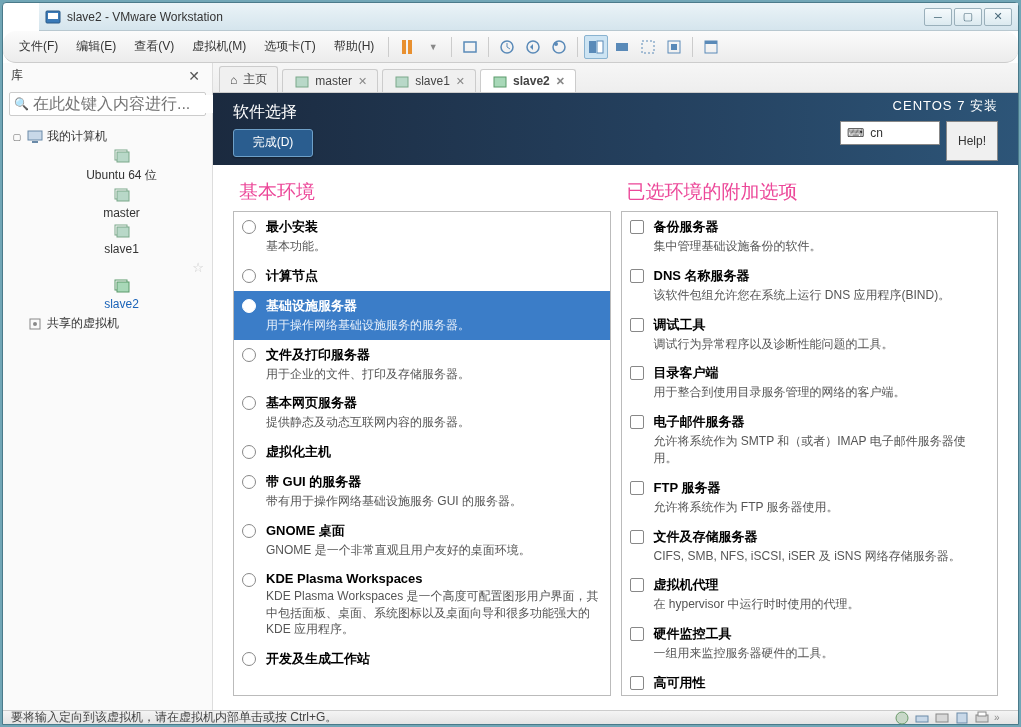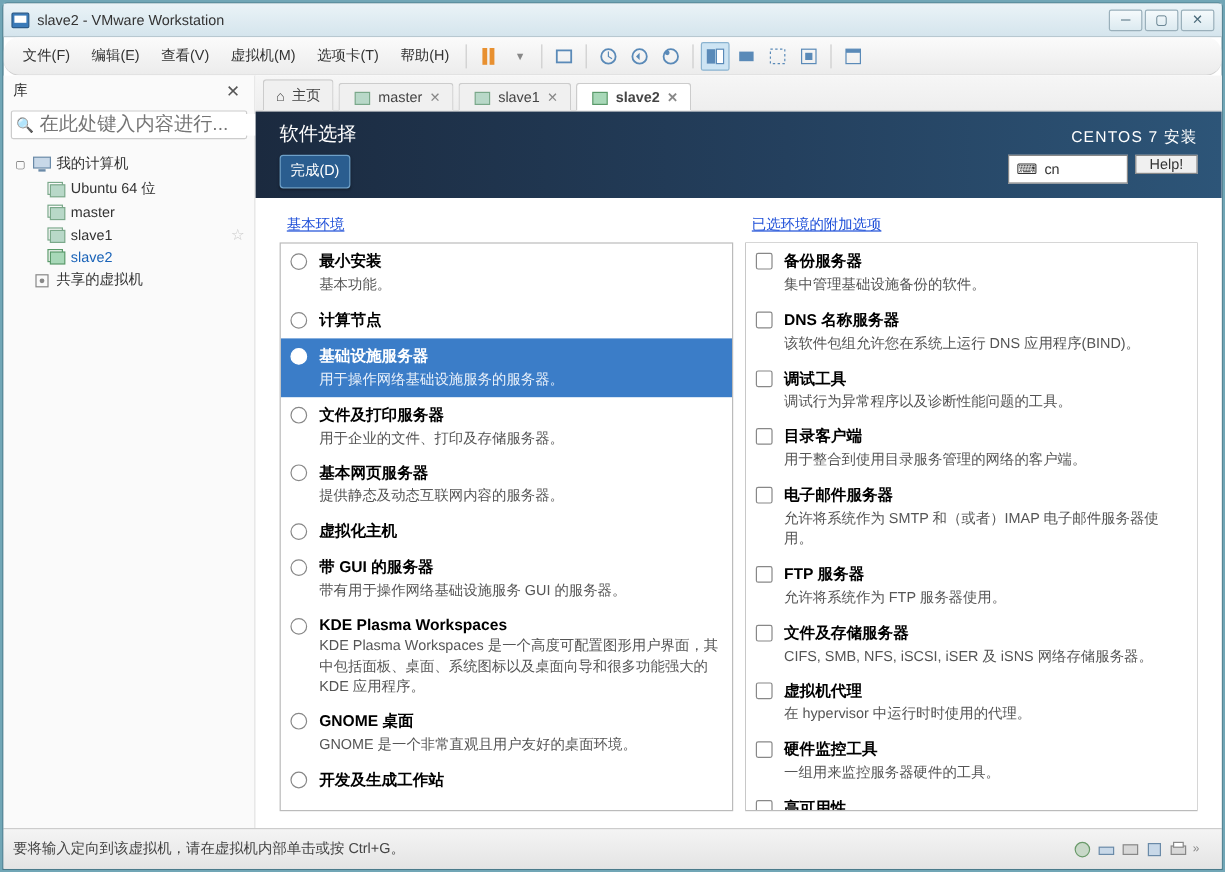--- a/index.html
+++ b/index.html
@@ -1,20 +1,20 @@
 <!DOCTYPE html>
 <html><head>
 <meta charset="utf-8">
 <style>
 * { margin: 0; padding: 0; box-sizing: border-box; font-family: "Microsoft YaHei", "Segoe UI", Tahoma, sans-serif; }
 body { width: 1021px; height: 727px; background: #71a6b6; overflow: hidden; font-size: 12px; }
 
 
 .window { width: 1017px; height: 723px; margin: 2px; background: #fff; border: 1px solid #4a7a8a; border-radius: 4px 4px 0 0; display: flex; flex-direction: column; }
-.titlebar { height: 28px; background: linear-gradient(#eaf3f7, #d5e5ed); display: flex; align-items: center; padding: 0 6px; border-bottom: 1px solid #b8c8d0; }
+.titlebar { height: 28px; background: linear-gradient(#eaf3f7, #d5e5ed); display: flex; align-items: center; padding: 0 6px; border-bottom: 1px solid #b8c8d0; margin-left: 36px; }
 .titlebar .icon { width: 16px; height: 16px; margin-right: 6px; }
 .titlebar .title { flex: 1; color: #333; font-size: 12px; }
 .win-btns { display: flex; gap: 2px; }
 .win-btn { width: 28px; height: 18px; border: 1px solid #9ab0bb; border-radius: 2px; background: linear-gradient(#f5fafc,#dceaf0); display: flex; align-items: center; justify-content: center; color: #4a6a7a; font-size: 11px; }
 
 
 .menubar { height: 32px; background: linear-gradient(#fbfbfb,#ececec); border-bottom: 1px solid #ccc; display: flex; align-items: center; padding: 0 8px; gap: 2px; border-radius: 13px; }
 .menu-item { padding: 4px 8px; color: #333; cursor: default; }
 .menu-sep { width: 1px; height: 20px; background: #ccc; margin: 0 4px; }
 .tb-btn { width: 24px; height: 24px; display: flex; align-items: center; justify-content: center; color: #555; border-radius: 2px; }
@@ -29,66 +29,66 @@
 .sidebar-hdr { display: flex; align-items: center; padding: 4px 8px; }
 .sidebar-hdr .lbl { flex:1; font-size:12px; color:#333; }
 .sidebar-hdr .x { font-size:14px; color:#555; padding:0 4px; cursor:default; }
 .search-box { margin: 4px 6px; display:flex; align-items:center; border:1px solid #ccc; border-radius:2px; background:#fff; height:24px; padding:0 4px; }
 .search-box input { flex:1; border:none; outline:none; font-size:16px; color:#888; }
 .search-box .mag { color:#888; margin-right:4px; }
 .search-box .dd { color:#888; font-size:9px; }
 .tree { padding: 6px 4px; flex:1; }
 .tree-item { display:flex; align-items:center; padding: 2px 4px; gap:4px; color:#333; }
 .tree-item.l1 { }
-.tree-item.l2 { padding-left: 32px; }
+.tree-item.l2 { padding-left: 32px; flex-direction: column; }
 .tree-item.sel { color:#1a63b8; }
 .tree-tw { width:12px; color:#666; font-size:9px; text-align:center; }
 .tree-star { margin-left:auto; color:#ccc; font-size:13px; }
 .tree-ico { width:16px; height:14px; display:inline-flex; align-items:center; justify-content:center; }
 
 
 .content { flex:1; display:flex; flex-direction:column; background:#fff; min-width:0; }
 .tabs { height: 30px; display:flex; align-items:flex-end; padding: 4px 6px 0 6px; gap:4px; border-bottom:1px solid #ccc; background:linear-gradient(#f6f6f6,#eee); }
 .tab { display:flex; align-items:center; gap:6px; padding: 4px 10px; background:#f0f0f0; border:1px solid #ccc; border-bottom:none; border-radius:3px 3px 0 0; font-size:12px; color:#444; }
 .tab.active { background:#fff; font-weight:bold; }
 .tab .tx { font-size:11px; color:#888; }
 
 
 .install-hdr { height:72px; background: linear-gradient(90deg, #1b2a3f 0%, #24405e 55%, #2d5578 100%); display:flex; align-items:center; padding: 0 20px; color:#fff; }
 .install-hdr .left { display:flex; flex-direction:column; gap:6px;justify-content:space-between; }
 .install-title { font-size:16px; }
-.done-btn { width:59px; height:28px; background:#2a5d8f; border:1px solid #6ea0c8; border-radius:3px; color:#fff; display:flex; align-items:center; justify-content:center; box-shadow: 0 1px 2px rgba(0,0,0,.3); }
+.done-btn { width:80px; height:28px; background:#2a5d8f; border:1px solid #6ea0c8; border-radius:3px; color:#fff; display:flex; align-items:center; justify-content:center; box-shadow: 0 1px 2px rgba(0,0,0,.3); }
 .install-hdr .right { margin-left:auto; display:flex; flex-direction:column; align-items:flex-end; gap:6px; }
 .centos-lbl { font-size:13px; letter-spacing:1px; }
 .lang-row { display:flex; gap:6px; }
 .lang-box { width:100px; height:24px; background:#fff; color:#333; display:flex; align-items:center; padding:0 6px; gap:6px; border:1px solid #888; }
-.help-btn { width:52px; height:16px; background:#f0f0f0; color:#333; border:1px solid #888; display:flex; align-items:center; justify-content:center; }
+.help-btn { width:52px; height:40px; background:#f0f0f0; color:#333; border:1px solid #888; display:flex; align-items:center; justify-content:center; }
 
 
 .install-body { flex:1; display:flex; padding: 14px 20px; gap:10px; min-height:0; }
 .col { flex:1; display:flex; flex-direction:column; min-height:0; }
-.col-title { font-size:12px; color:#1d4ed8; margin-bottom:6px; padding-left:6px;text-decoration:underline; }
+.col-title { font-size:19px; color:#ec4899; margin-bottom:6px; padding-left:6px; }
 .list { flex:1; border:1px solid #bbb; overflow-y:auto; background:#fff; }
 .row { padding:6px 10px 6px 32px; position:relative; }
 .row.selected { background:#3b7dc8; color:#fff; }
 .row .name { font-weight:bold; font-size:13px; }
 .row .desc { font-size:12px; color:#555; margin-top:2px; line-height:1.4; }
 .row.selected .desc { color:#e8f0fa; }
 .radio, .check { position:absolute; left:8px; top:8px; width:14px; height:14px; border:1px solid #888; background:#fff; }
 .radio { border-radius:50%; }
 .radio.on::after { content:""; position:absolute; top:3px; left:3px; width:6px; height:6px; border-radius:50%; background:#333; }
 .row.selected .radio { border-color:#fff; }
 .row.selected .radio.on::after { background:#fff; }
 .check { border-radius:2px; }
 .list::-webkit-scrollbar { width:14px; }
 .list::-webkit-scrollbar-thumb { background:#c0c0c0; border:1px solid #aaa; }
 .list::-webkit-scrollbar-track { background:#f0f0f0; }
 
 
-.statusbar { height:34px; background:linear-gradient(#f4f4f4,#e4e4e4); border-top:1px solid #ccc; display:flex; align-items:center; padding:0 8px; font-size:12px; color:#444; }
+.statusbar { height:14px; background:linear-gradient(#f4f4f4,#e4e4e4); border-top:1px solid #ccc; display:flex; align-items:center; padding:0 8px; font-size:12px; color:#444; }
 .statusbar .sp { flex:1; }
 .statusbar .sico { width:16px; height:16px; margin-left:4px; }
 
 svg { display:block; }
 </style>
 </head>
 <body>
 
 <div class="window">
 
@@ -337,27 +337,27 @@
                 <div class="radio"></div>
                 <div class="name">虚拟化主机</div>
               </div>
               <div class="row">
                 <div class="radio"></div>
                 <div class="name">带 GUI 的服务器</div>
                 <div class="desc">带有用于操作网络基础设施服务 GUI 的服务器。</div>
               </div>
               <div class="row">
                 <div class="radio"></div>
+                <div class="name">GNOME 桌面</div>
+                <div class="desc">GNOME 是一个非常直观且用户友好的桌面环境。</div>
+              </div>
+              <div class="row">
+                <div class="radio"></div>
                 <div class="name">KDE Plasma Workspaces</div>
                 <div class="desc">KDE Plasma Workspaces 是一个高度可配置图形用户界面，其中包括面板、桌面、系统图标以及桌面向导和很多功能强大的 KDE 应用程序。</div>
-              </div>
-              <div class="row">
-                <div class="radio"></div>
-                <div class="name">GNOME 桌面</div>
-                <div class="desc">GNOME 是一个非常直观且用户友好的桌面环境。</div>
               </div>
               <div class="row">
                 <div class="radio"></div>
                 <div class="name">开发及生成工作站</div>
               </div>
             </div>
         </div>
         <div class="col">
           <div class="col-title">已选环境的附加选项</div>
           <div class="list" id="addon-list">

